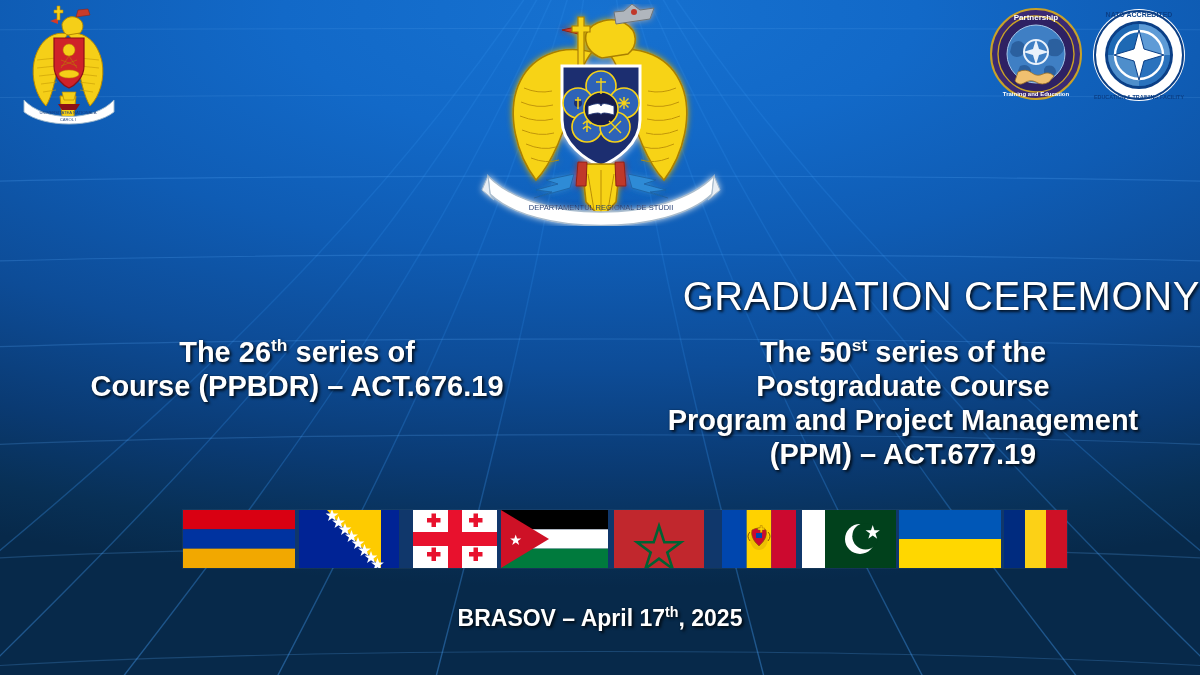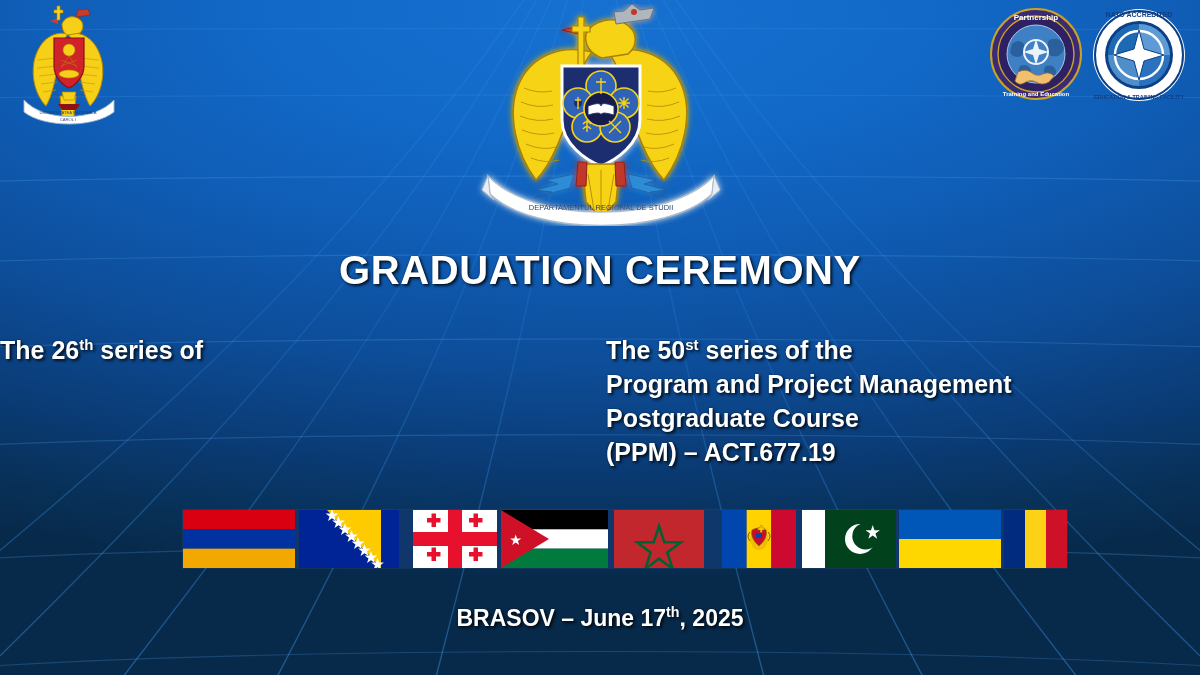--- a/index.html
+++ b/index.html
@@ -18,27 +18,27 @@
   }
   
   .graticule{ position:absolute; inset:0; pointer-events:none; }
   .graticule svg{ width:100%; height:100%; display:block; }
 
   
   .logo{ position:absolute; }
 
   
   .title{
-    position:absolute; left:0; right:0; top:248px; text-align:center;
-    font-size:40px; font-weight:bold; color:#ffffff; letter-spacing:0.6px;
+    position:absolute; left:0; right:0; top:274px; text-align:right;
+    font-size:40px; font-weight:normal; color:#ffffff; letter-spacing:0.6px;
     text-shadow: 2px 2px 3px rgba(0,0,0,0.75), 0 0 2px rgba(0,0,0,0.5);
   }
   .cols{ position:absolute; left:0; right:0; top:328px; display:flex; }
-  .col{ flex:1 1 50%; text-align:left; color:#fff;
-    font-size:25px; font-weight:bold; line-height:34px;
+  .col{ flex:1 1 50%; text-align:center; color:#fff;
+    font-size:29px; font-weight:bold; line-height:34px;
     text-shadow: 2px 2px 3px rgba(0,0,0,0.75), 0 0 2px rgba(0,0,0,0.45);
   }
   .col .ln{ display:block; white-space:nowrap; }
   .col sup{ font-size:0.60em; vertical-align:super; }
   .col-left{ padding-right:6px; }
   .col-right{ padding-left:6px; }
 
   .footer{
     position:absolute; left:0; right:0; top:604px; text-align:center;
     color:#fff; font-size:23px; font-weight:bold;
@@ -261,26 +261,27 @@
       <text x="47" y="91" text-anchor="middle" fill="#0b3f86" font-size="5.4" font-weight="bold" font-family="Liberation Sans, sans-serif">EDUCATION &amp; TRAINING FACILITY</text>
     </svg>
   </div>
 
   <div class="title">GRADUATION CEREMONY</div>
 
   <div class="cols">
 
     <div class="col col-left">
       <span class="ln"><span>The 26</span><sup>th</sup><span> series of</span></span>
+      <span class="ln">Course (PPBDR)  – ACT.676.19</span>
     </div>
 
     <div class="col col-right">
       <span class="ln"><span>The 50</span><sup>st</sup><span> series of the</span></span>
+      <span class="ln">Postgraduate Course</span>
       <span class="ln">Program and Project Management</span>
-      <span class="ln">Postgraduate Course</span>
       <span class="ln">(PPM) – ACT.677.19</span>
     </div>
 
   </div>
 
   <div class="flagstrip">
 
     <span class="flag" style="width:112px;">
       <svg viewBox="0 0 112 58" preserveAspectRatio="none">
         <rect width="112" height="19.33" y="0" fill="#d90012"></rect>
@@ -391,16 +392,16 @@
       <svg viewBox="0 0 63 58" preserveAspectRatio="none">
         <rect width="21" height="58" x="0" fill="#002b7f"></rect>
         <rect width="21" height="58" x="21" fill="#fcd116"></rect>
         <rect width="21" height="58" x="42" fill="#ce1126"></rect>
       </svg>
     </span>
 
   </div>
 
   <div class="footer">
-    <span>BRASOV – June 17</span><sup>th</sup><span>, 2025</span>
+    <span>BRASOV – April 17</span><sup>th</sup><span>, 2025</span>
   </div>
 
 </div>
 
 </body></html>

